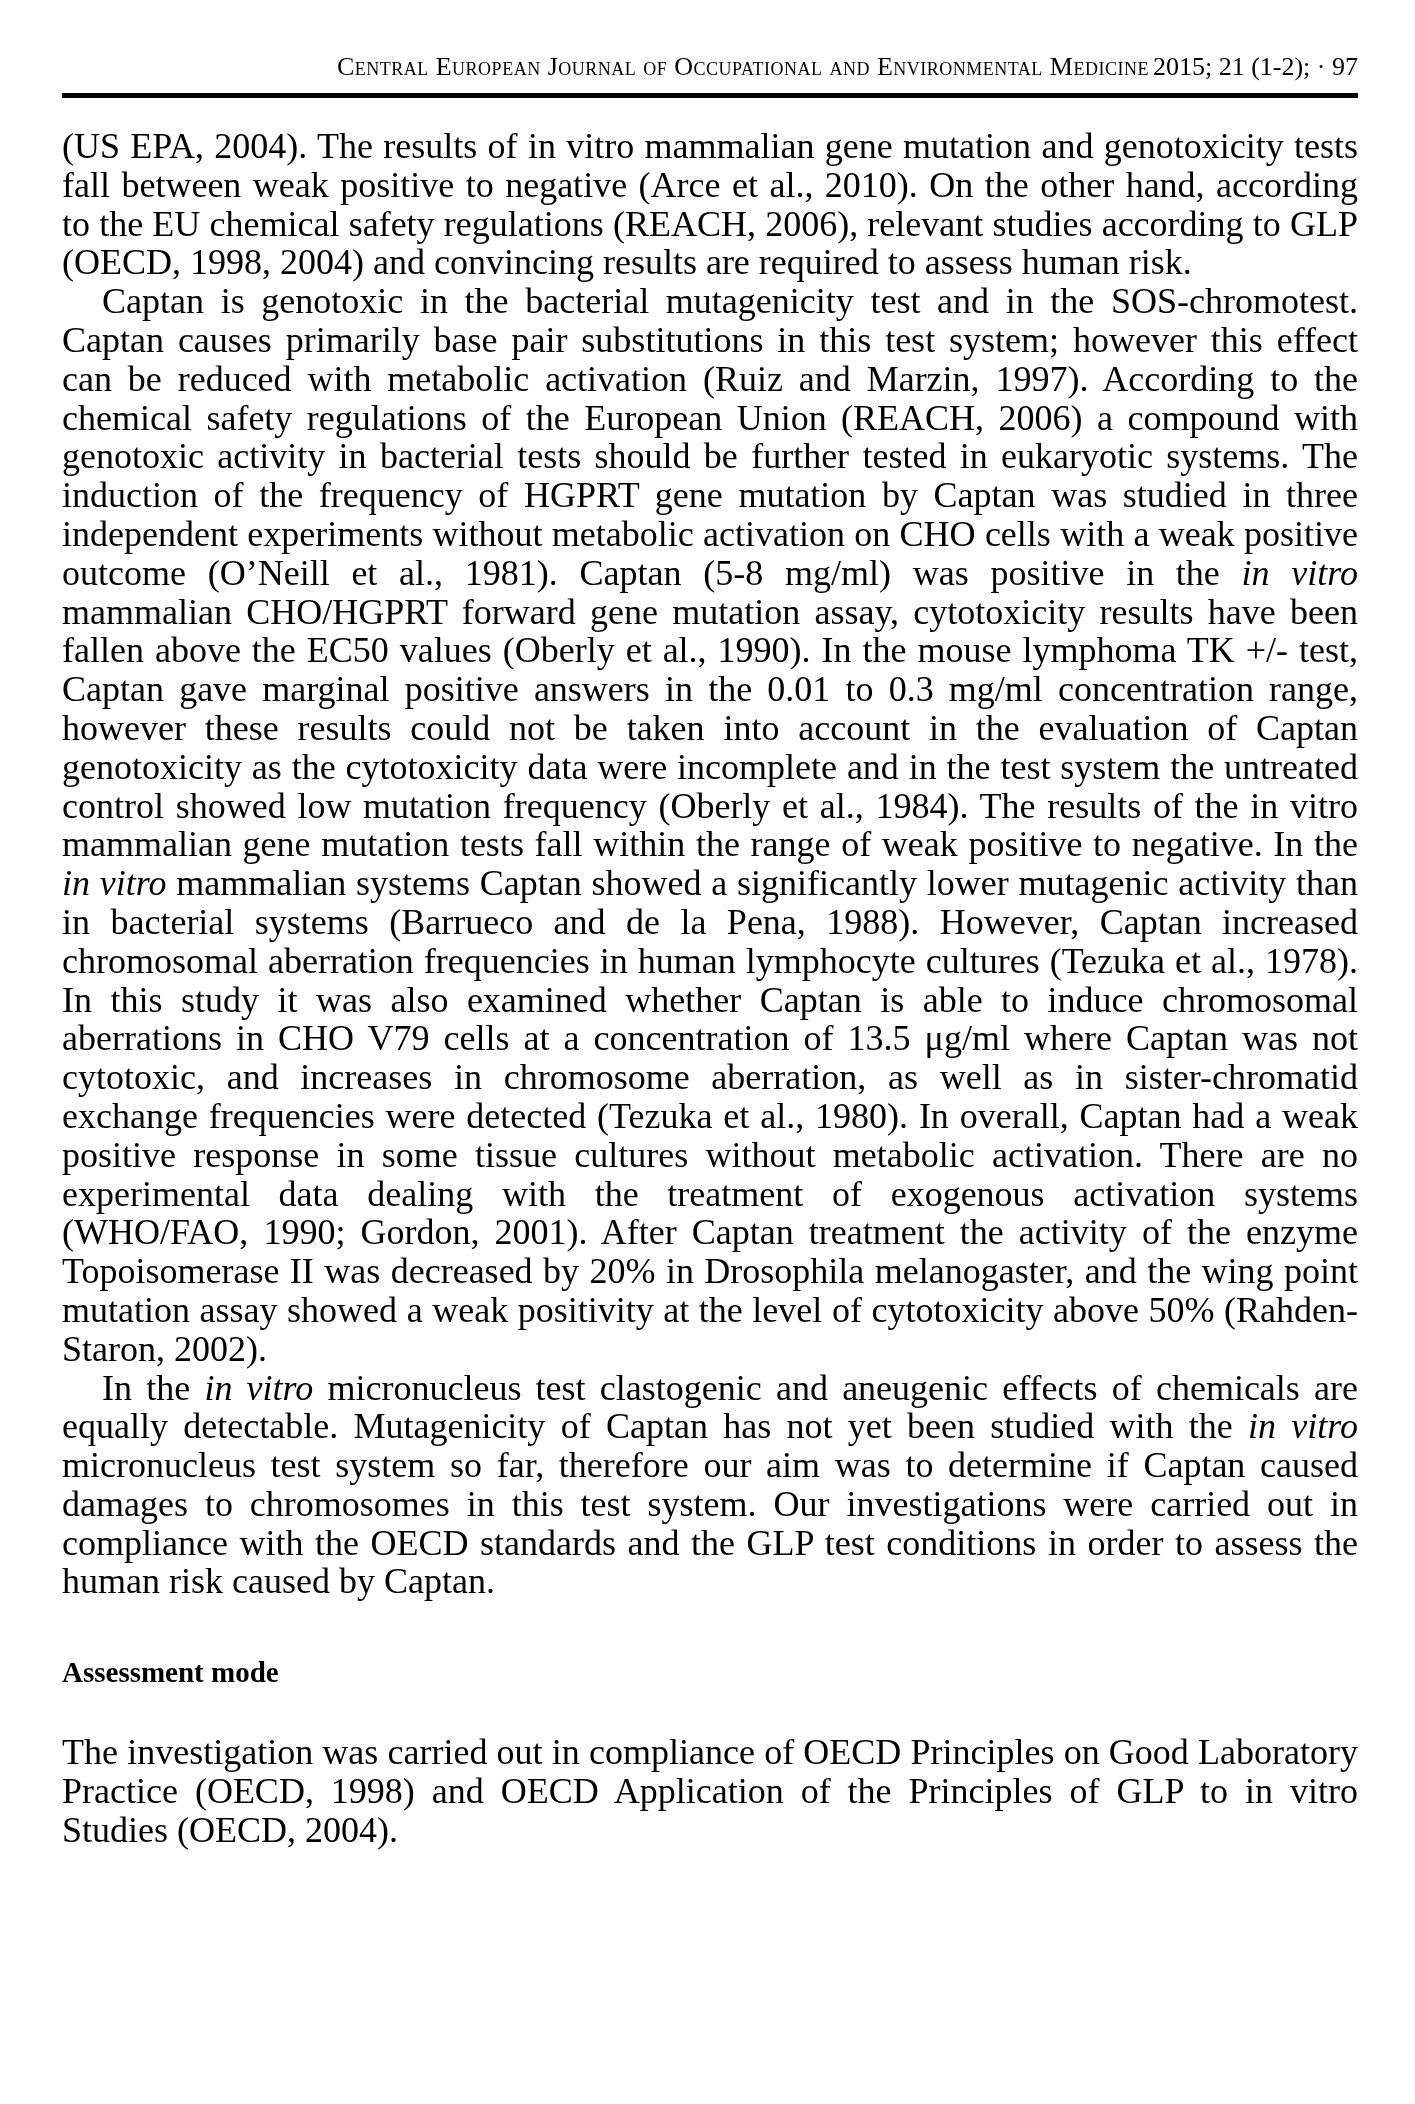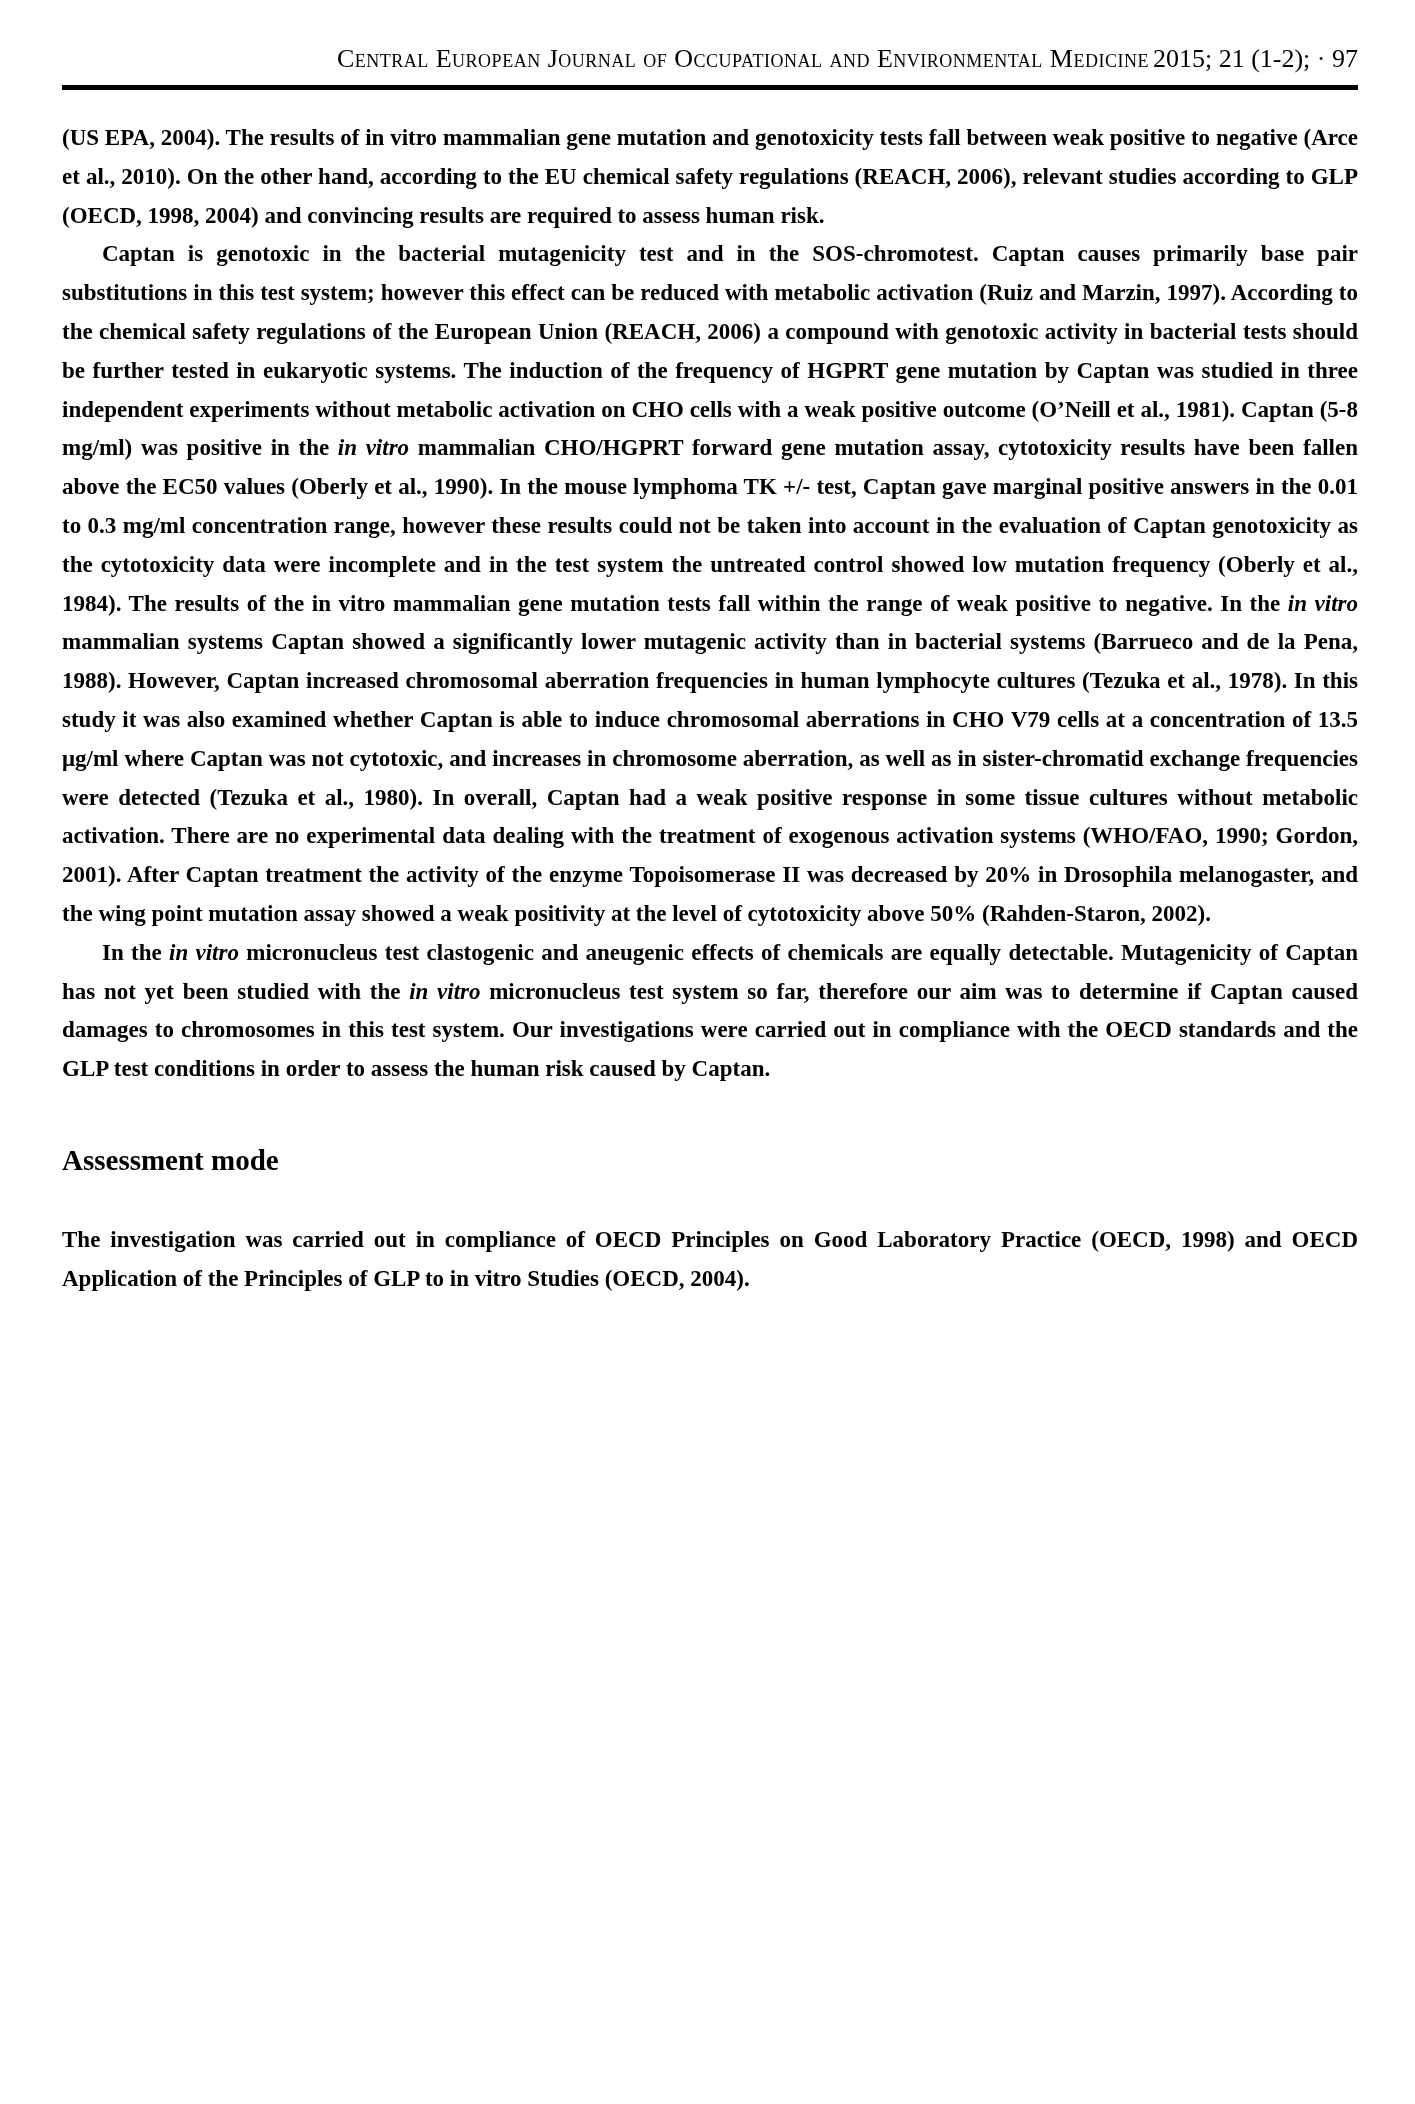--- a/index.html
+++ b/index.html
@@ -11,21 +11,21 @@
     width: 1415px;
     height: 2104px;
     position: relative;
     font-family: "Liberation Serif", "DejaVu Serif", serif;
     color: #000000;
     -webkit-font-smoothing: antialiased;
   }
   .page {
     position: absolute;
     left: 62px;
-    top: 8px;
+    top: 16px;
     width: 1296px;
   }
   
   .running-header {
     padding-top: 36px;
     text-align: right;
     border-bottom: 5px solid #000000;
     padding-bottom: 11px;
   }
   .running-header .journal-title {
@@ -37,25 +37,24 @@
   .running-header .issue-info {
     font-size: 26px;
     white-space: nowrap;
   }
   
   .article-body {
     margin-top: 29px;
   }
   .article-body p {
     margin: 0;
-    font-size: 23px;
+    font-size: 36px;
     line-height: 38.8px;
     text-align: justify;
     text-justify: inter-word;
-    font-weight: bold;
   }
   .article-body p.indent {
     text-indent: 40px;
   }
   .article-body .it {
     font-style: italic;
   }
   .article-body h1 {
     margin: 86px 0 0 0;
     font-size: 35px;

